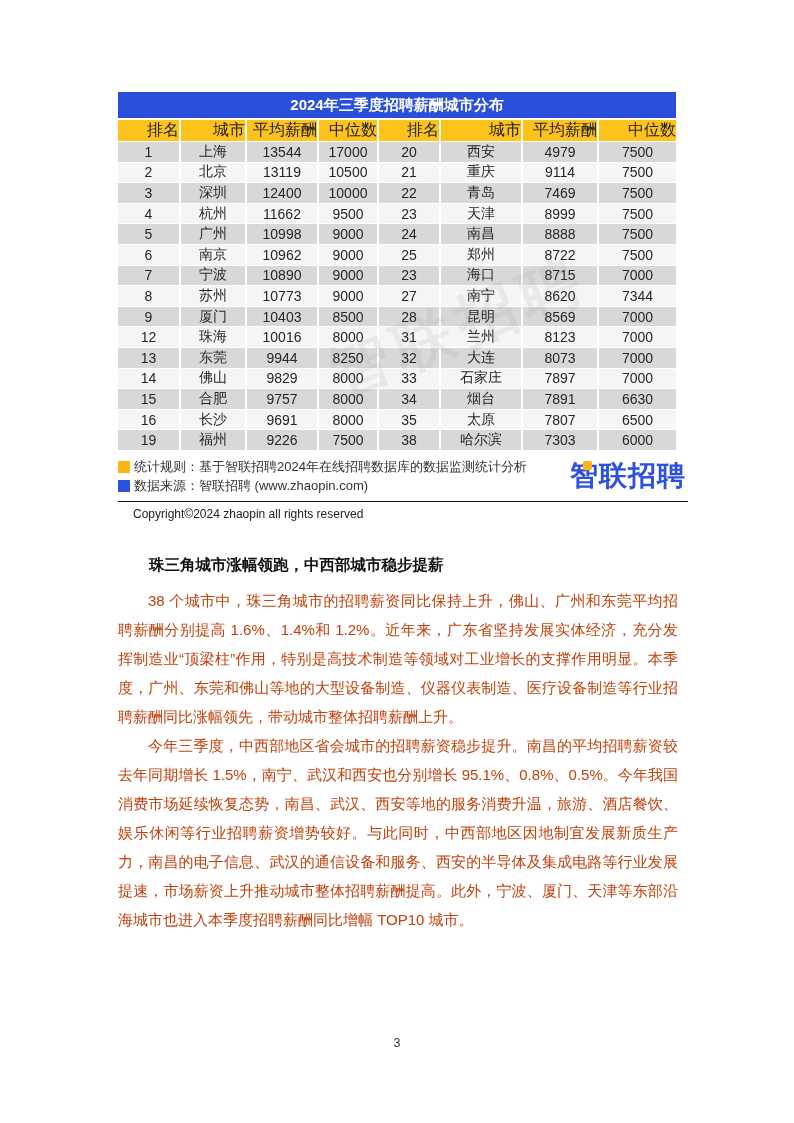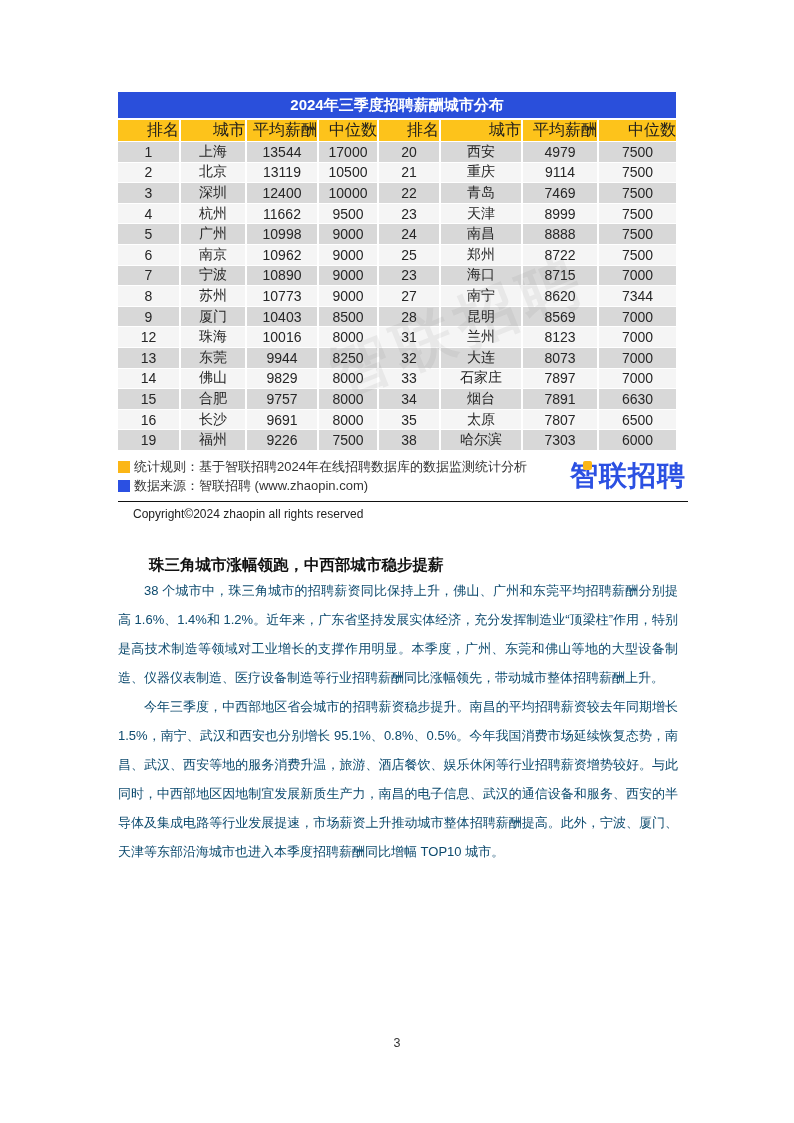--- a/index.html
+++ b/index.html
@@ -95,32 +95,32 @@
     border-bottom: 1.5px solid #111111;
   }
   .copyright {
     margin: 5px 0 0 15px;
     font-size: 12px; color: #222222;
   }
   
   .article { width: 560px; }
   .article-heading {
     margin-top: 34px;
-    margin-bottom: 0;
+    margin-bottom: 10px;
     text-indent: 2em;
     font-size: 15.5px;
     font-weight: bold;
     color: #111111;
   }
   .article p {
-    font-size: 13px;
+    font-size: 15px;
     line-height: 29px;
     text-align: justify;
     text-indent: 2em;
-    color: #0c4a6e;
+    color: #c2410c;
   }
   
   .page-number {
     position: absolute;
     top: 1036px; left: 0;
     width: 100%;
     text-align: center;
     font-size: 12.5px;
     color: #333333;
   }

